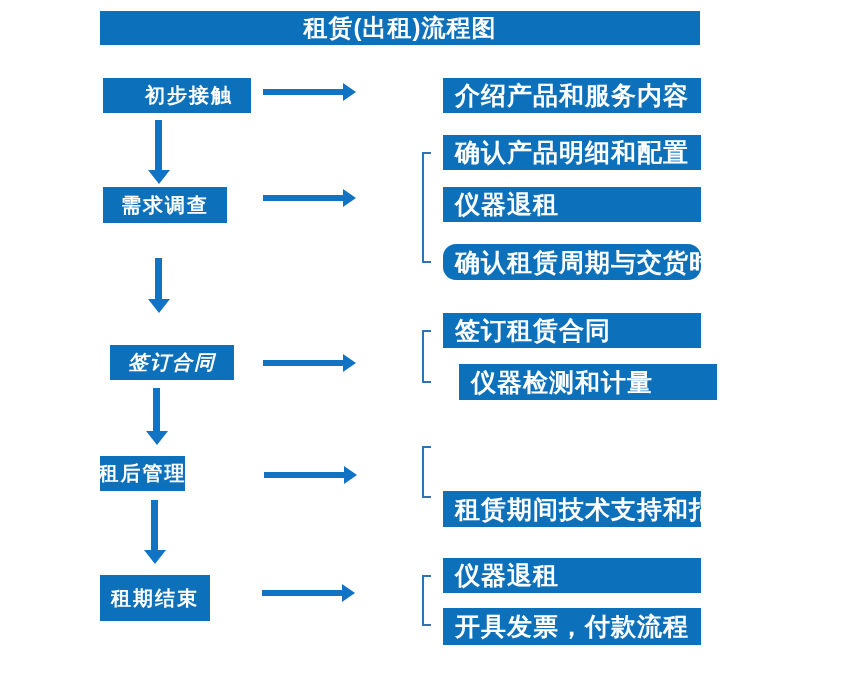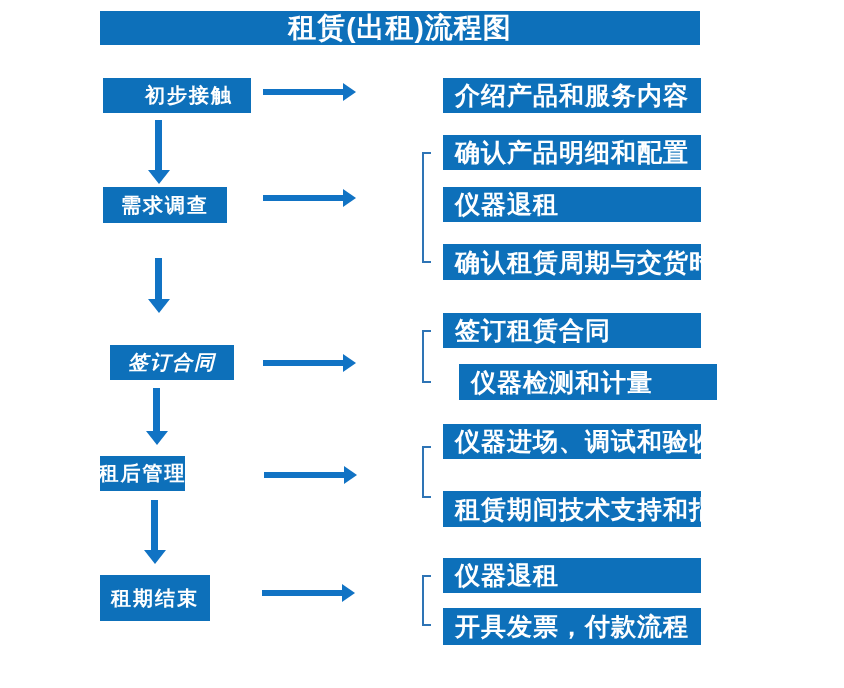--- a/index.html
+++ b/index.html
@@ -12,21 +12,21 @@
     font-family: "Liberation Sans", "DejaVu Sans", sans-serif;
   }
   .abs { position: absolute; }
 
   
   .title-bar {
     left: 100px; top: 11px; width: 600px; height: 34px;
     background: var(--box-blue, #0d70ba);
     color: #ffffff;
     display: flex; align-items: center; justify-content: center;
-    font-size: 28px; font-weight: bold;
+    font-size: 24px; font-weight: bold;
     letter-spacing: 1px;
   }
 
   
   .lbox {
     background: var(--box-blue, #0d70ba);
     color: #ffffff;
     display: flex; align-items: center; justify-content: center;
     font-size: 20px; font-weight: bold;
     letter-spacing: 2px;
@@ -125,24 +125,23 @@
 
   <div class="abs bracket" style="top:152px; height:111px;"></div>
   <div class="abs bracket" style="top:330px; height:53px;"></div>
   <div class="abs bracket" style="top:446px; height:52px;"></div>
   <div class="abs bracket" style="top:575px; height:51px;"></div>
 
   <div class="abs rbox" style="top:78px;">介绍产品和服务内容</div>
 
   <div class="abs rbox" style="top:135px;">确认产品明细和配置</div>
   <div class="abs rbox" style="top:187px;">仪器退租</div>
-  <div class="abs rbox" style="top:244px; height:36px;">确认租赁周期与交货时间</div>
+  <div class="abs rbox" style="top:244px; height:36px;border-radius:13px;">确认租赁周期与交货时间</div>
 
   <div class="abs rbox" style="top:313px;">签订租赁合同</div>
   <div class="abs rbox" style="top:364px; height:36px;margin-left:16px;">仪器检测和计量</div>
 
-  <div class="abs rbox" style="top:424px;">仪器进场、调试和验收</div>
   <div class="abs rbox" style="top:491px; height:36px;">租赁期间技术支持和指导</div>
 
   <div class="abs rbox" style="top:558px;">仪器退租</div>
   <div class="abs rbox" style="top:608px; height:37px;">开具发票，付款流程</div>
 
 </div>
 
 </body></html>

